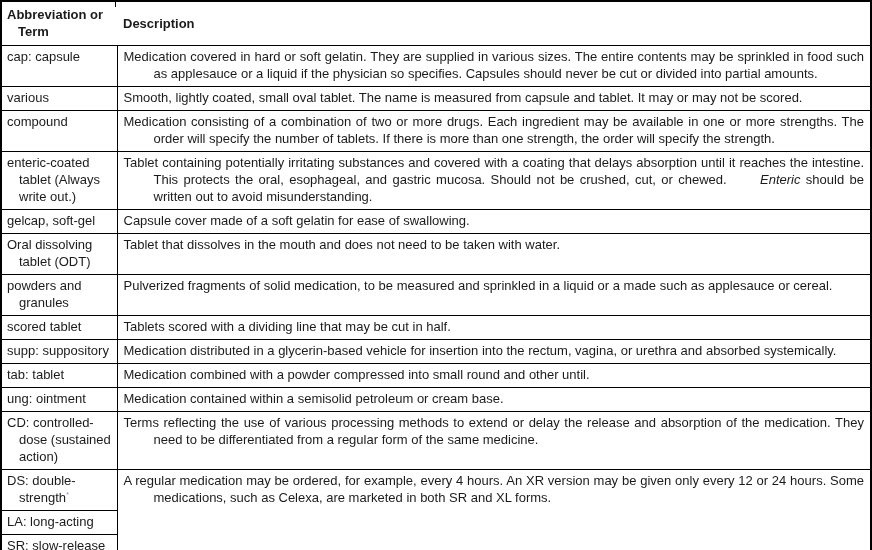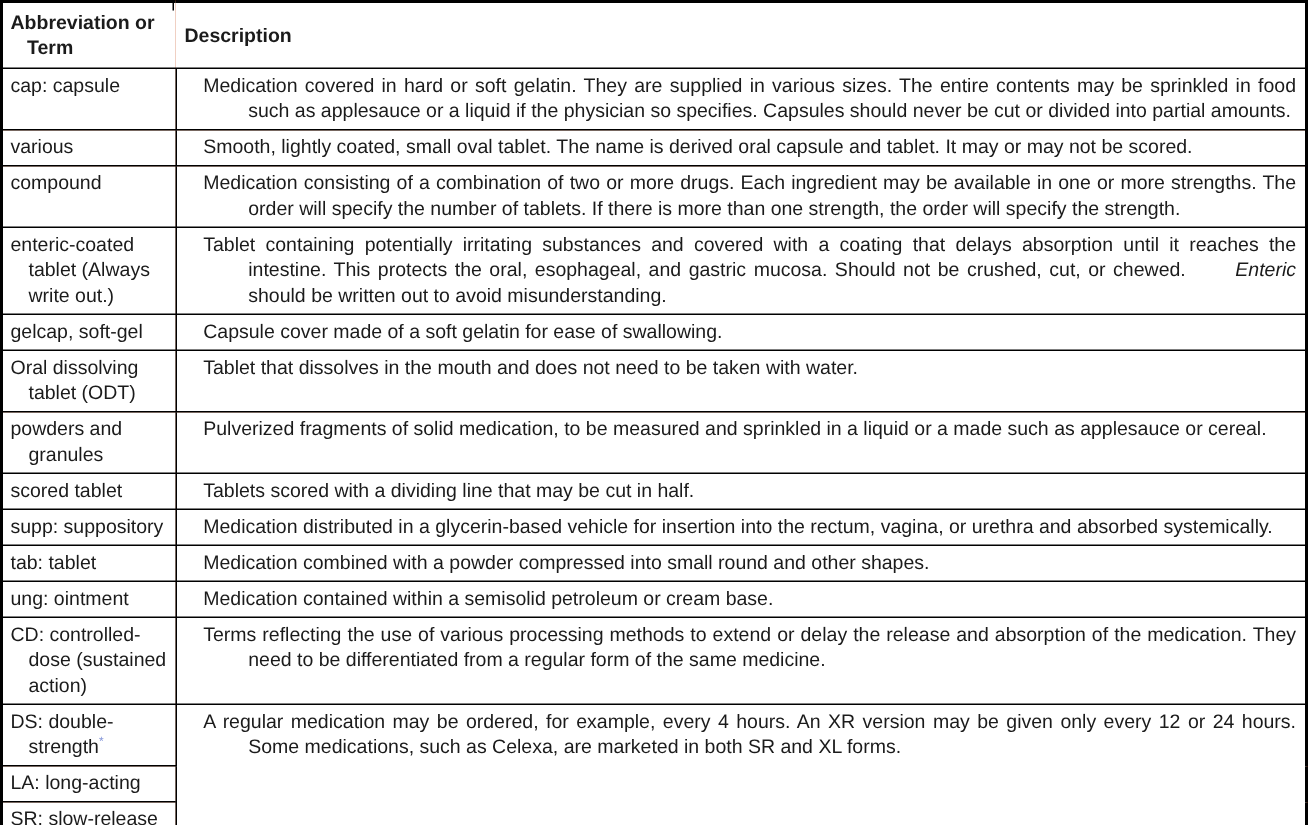--- a/index.html
+++ b/index.html
@@ -39,21 +39,21 @@
   }
   
   th.head-term { border-right: none; padding: 2px 2px 3px 16px; text-indent: -11px; }
   th.head-desc { border-left: none;  padding: 2px 6px 3px 36px; text-indent: -30px; margin-left: 29px; }
   td.term-cell {
     padding: 2px 2px 4px 17px;
     text-indent: -12px;
     text-align: left;
   }
   td.desc-cell {
-    padding: 2px 6px 4px 48px;
+    padding: 2px 6px 4px 36px;
     text-indent: -30px;
     text-align: justify;
   }
   td.desc-cell span, td.term-cell span { text-indent: 0; }
   .italic { font-style: italic; margin-left: 28px; }
   sup.marker {
     font-size: 8px;
     line-height: 0;
     vertical-align: super;
     color: #8294d8;
@@ -86,21 +86,21 @@
         </th>
       </tr>
     </thead>
     <tbody>
         <tr>
           <td class="term-cell"><span>cap: capsule</span></td>
           <td class="desc-cell"><span>Medication covered in hard or soft gelatin. They are supplied in various sizes. The entire contents may be sprinkled in food such as applesauce or a liquid if the physician so specifies. Capsules should never be cut or divided into partial amounts.</span></td>
         </tr>
         <tr>
           <td class="term-cell"><span>various</span></td>
-          <td class="desc-cell"><span>Smooth, lightly coated, small oval tablet. The name is derived oral capsule and tablet. It may or may not be scored.</span></td>
+          <td class="desc-cell"><span>Smooth, lightly coated, small oval tablet. The name is measured from capsule and tablet. It may or may not be scored.</span></td>
         </tr>
         <tr>
           <td class="term-cell"><span>compound</span></td>
           <td class="desc-cell"><span>Medication consisting of a combination of two or more drugs. Each ingredient may be available in one or more strengths. The order will specify the number of tablets. If there is more than one strength, the order will specify the strength.</span></td>
         </tr>
         <tr>
           <td class="term-cell"><span>enteric-coated tablet (Always write out.)</span></td>
           <td class="desc-cell"><span>Tablet containing potentially irritating substances and covered with a coating that delays absorption until it reaches the intestine. This protects the oral, esophageal, and gastric mucosa. Should not be crushed, cut, or chewed. </span><span class="italic">Enteric</span><span> should be written out to avoid misunderstanding.</span></td>
         </tr>
         <tr>
@@ -118,21 +118,21 @@
         <tr>
           <td class="term-cell"><span>scored tablet</span></td>
           <td class="desc-cell"><span>Tablets scored with a dividing line that may be cut in half.</span></td>
         </tr>
         <tr>
           <td class="term-cell"><span>supp: suppository</span></td>
           <td class="desc-cell"><span>Medication distributed in a glycerin-based vehicle for insertion into the rectum, vagina, or urethra and absorbed systemically.</span></td>
         </tr>
         <tr>
           <td class="term-cell"><span>tab: tablet</span></td>
-          <td class="desc-cell"><span>Medication combined with a powder compressed into small round and other shapes.</span></td>
+          <td class="desc-cell"><span>Medication combined with a powder compressed into small round and other until.</span></td>
         </tr>
         <tr>
           <td class="term-cell"><span>ung: ointment</span></td>
           <td class="desc-cell"><span>Medication contained within a semisolid petroleum or cream base.</span></td>
         </tr>
         <tr>
           <td class="term-cell"><span>CD: controlled-dose (sustained action)</span></td>
           <td class="desc-cell"><span>Terms reflecting the use of various processing methods to extend or delay the release and absorption of the medication. They need to be differentiated from a regular form of the same medicine.</span></td>
         </tr>
         <tr>

